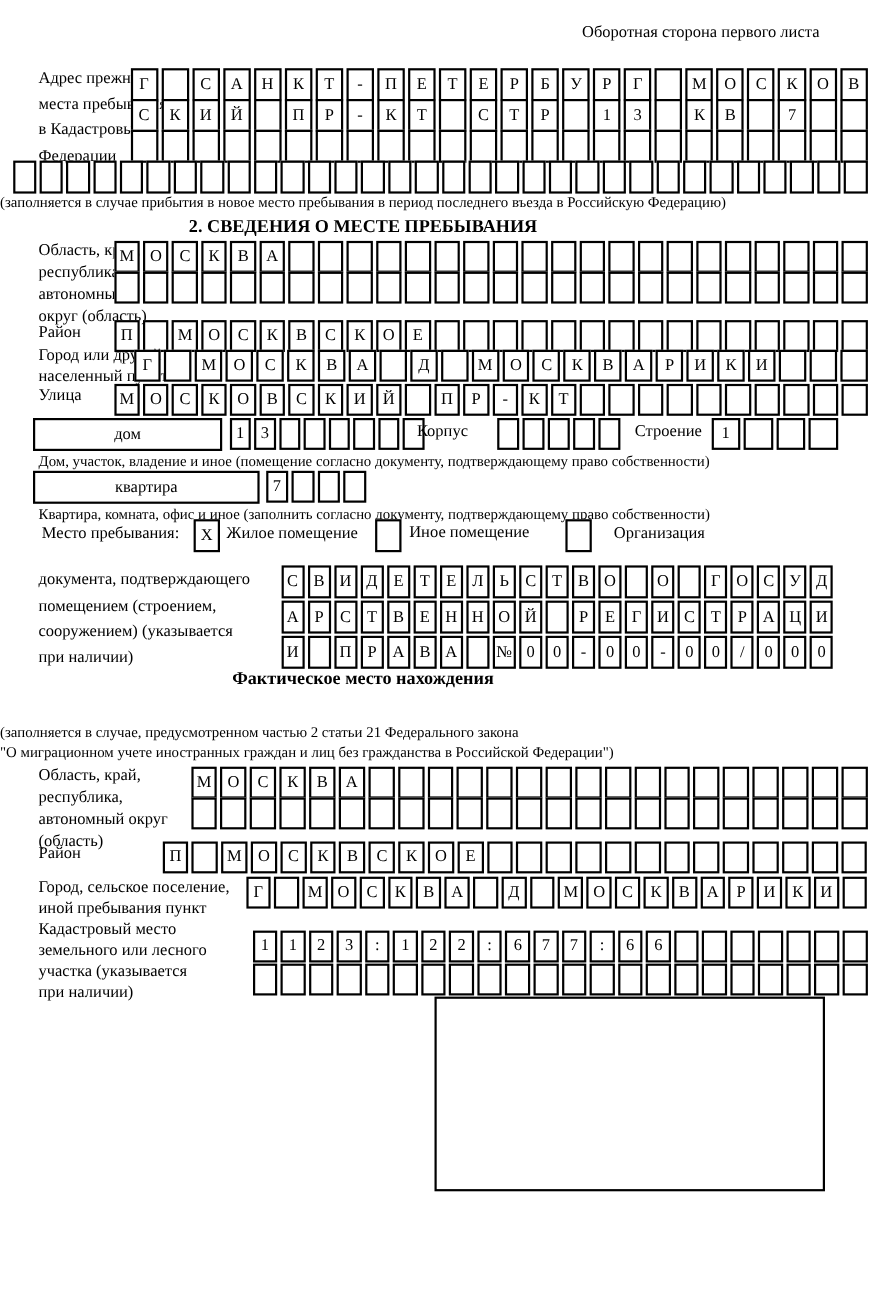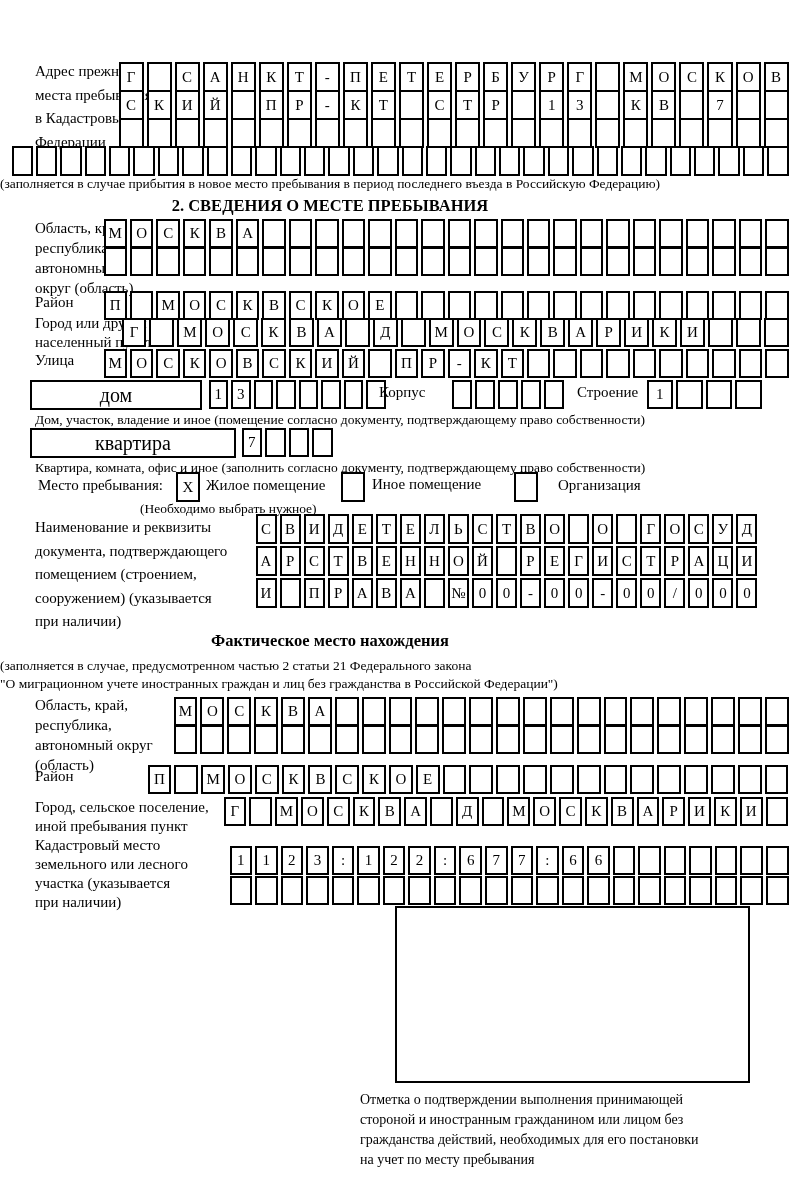--- a/index.html
+++ b/index.html
@@ -9,31 +9,32 @@
   .lbl{font-size:15px;color:#000;}
   .cap{font-size:13.5px;color:#000;}
   .center{text-align:left;}
   .title{font-size:16.5px;font-weight:bold;text-align:center;width:660px;left:0;}
   .cells{display:flex;}
   .cell{flex:1;height:25px;border:2px solid #000;margin:0 1.5px;
         display:flex;align-items:center;justify-content:center;
         font-size:15px;line-height:1;background:#fff;}
   .cells.tall .cell{height:26px;}
   .bigbox{border:2px solid #000;display:flex;align-items:center;justify-content:center;
-          font-size:20px;background:#fff;}
+          font-size:15px;background:#fff;}
   .checkbox{width:20px;height:26px;border:2px solid #000;display:flex;align-items:center;
             justify-content:center;font-size:15px;background:#fff;}
   .stampbox{border:2px solid #000;background:#fff;}
   .cap14{font-size:14px;}
 </style>
 </head>
 <body>
 
 <div class="page">
 
+  <div class="abs lbl" style="left:400px;top:22px;width:345px;text-align:right;">Оборотная сторона первого листа</div>
 
   <div class="abs lbl" style="left:35px;top:60px;width:122px;line-height:23.5px;">
       <div>Адрес прежнего</div>
       <div>места пребывания</div>
       <div>в Кадастровый</div>
       <div>Федерации</div>
     </div>
   <div class="abs cells tall" style="left:117px;top:62px;width:673px;">
       <div class="cell">Г</div>
       <div class="cell"></div>
@@ -347,24 +348,22 @@
   </div>
   <div class="abs lbl" style="left:206px;top:477px;">Жилое помещение</div>
   <div class="abs checkbox" style="left:341px;top:472px;">
     <span></span>
   </div>
   <div class="abs lbl" style="left:372px;top:476px;">Иное помещение</div>
   <div class="abs checkbox" style="left:514px;top:472px;">
     <span></span>
   </div>
   <div class="abs lbl" style="left:558px;top:477px;">Организация</div>
-  <div class="abs cap center" style="left:140px;top:501px;width:400px;">(Необходимо выбрать нужное)</div>
 
   <div class="abs lbl" style="left:35px;top:516px;width:215px;line-height:23.5px;">
-      <div>Наименование и реквизиты</div>
       <div>документа, подтверждающего</div>
       <div>помещением (строением,</div>
       <div>сооружением) (указывается</div>
       <div>при наличии)</div>
     </div>
   <div class="abs cells tall" style="left:254px;top:514px;width:505px;">
       <div class="cell">С</div>
       <div class="cell">В</div>
       <div class="cell">И</div>
       <div class="cell">Д</div>
@@ -426,21 +425,21 @@
       <div class="cell">0</div>
       <div class="cell">-</div>
       <div class="cell">0</div>
       <div class="cell">0</div>
       <div class="cell">/</div>
       <div class="cell">0</div>
       <div class="cell">0</div>
       <div class="cell">0</div>
     </div>
 
-  <div class="abs title" style="top:631px;">Фактическое место нахождения</div>
+  <div class="abs title" style="top:607px;">Фактическое место нахождения</div>
   <div class="abs cap center" style="left:0;top:658px;width:800px;">(заполняется в случае, предусмотренном частью 2 статьи 21 Федерального закона</div>
   <div class="abs cap center" style="left:0;top:676px;width:800px;">"О миграционном учете иностранных граждан и лиц без гражданства в Российской Федерации")</div>
 
   <div class="abs lbl" style="left:35px;top:695px;width:145px;line-height:20px;">
       <div>Область, край,</div>
       <div>республика,</div>
       <div>автономный округ</div>
       <div>(область)</div>
     </div>
   <div class="abs cells" style="left:172px;top:697px;width:618px;">
@@ -600,20 +599,14 @@
       <div class="cell"></div>
       <div class="cell"></div>
       <div class="cell"></div>
       <div class="cell"></div>
       <div class="cell"></div>
       <div class="cell"></div>
       <div class="cell"></div>
     </div>
 
   <div class="abs stampbox" style="left:395px;top:906px;width:351px;height:173px;"></div>
-  <div class="abs cap14 center" style="left:360px;top:1090px;width:430px;line-height:20px;">
-      <div>Отметка о подтверждении выполнения принимающей</div>
-      <div>стороной и иностранным гражданином или лицом без</div>
-      <div>гражданства действий, необходимых для его постановки</div>
-      <div>на учет по месту пребывания</div>
-    </div>
 
 </div>
 
 </body></html>

